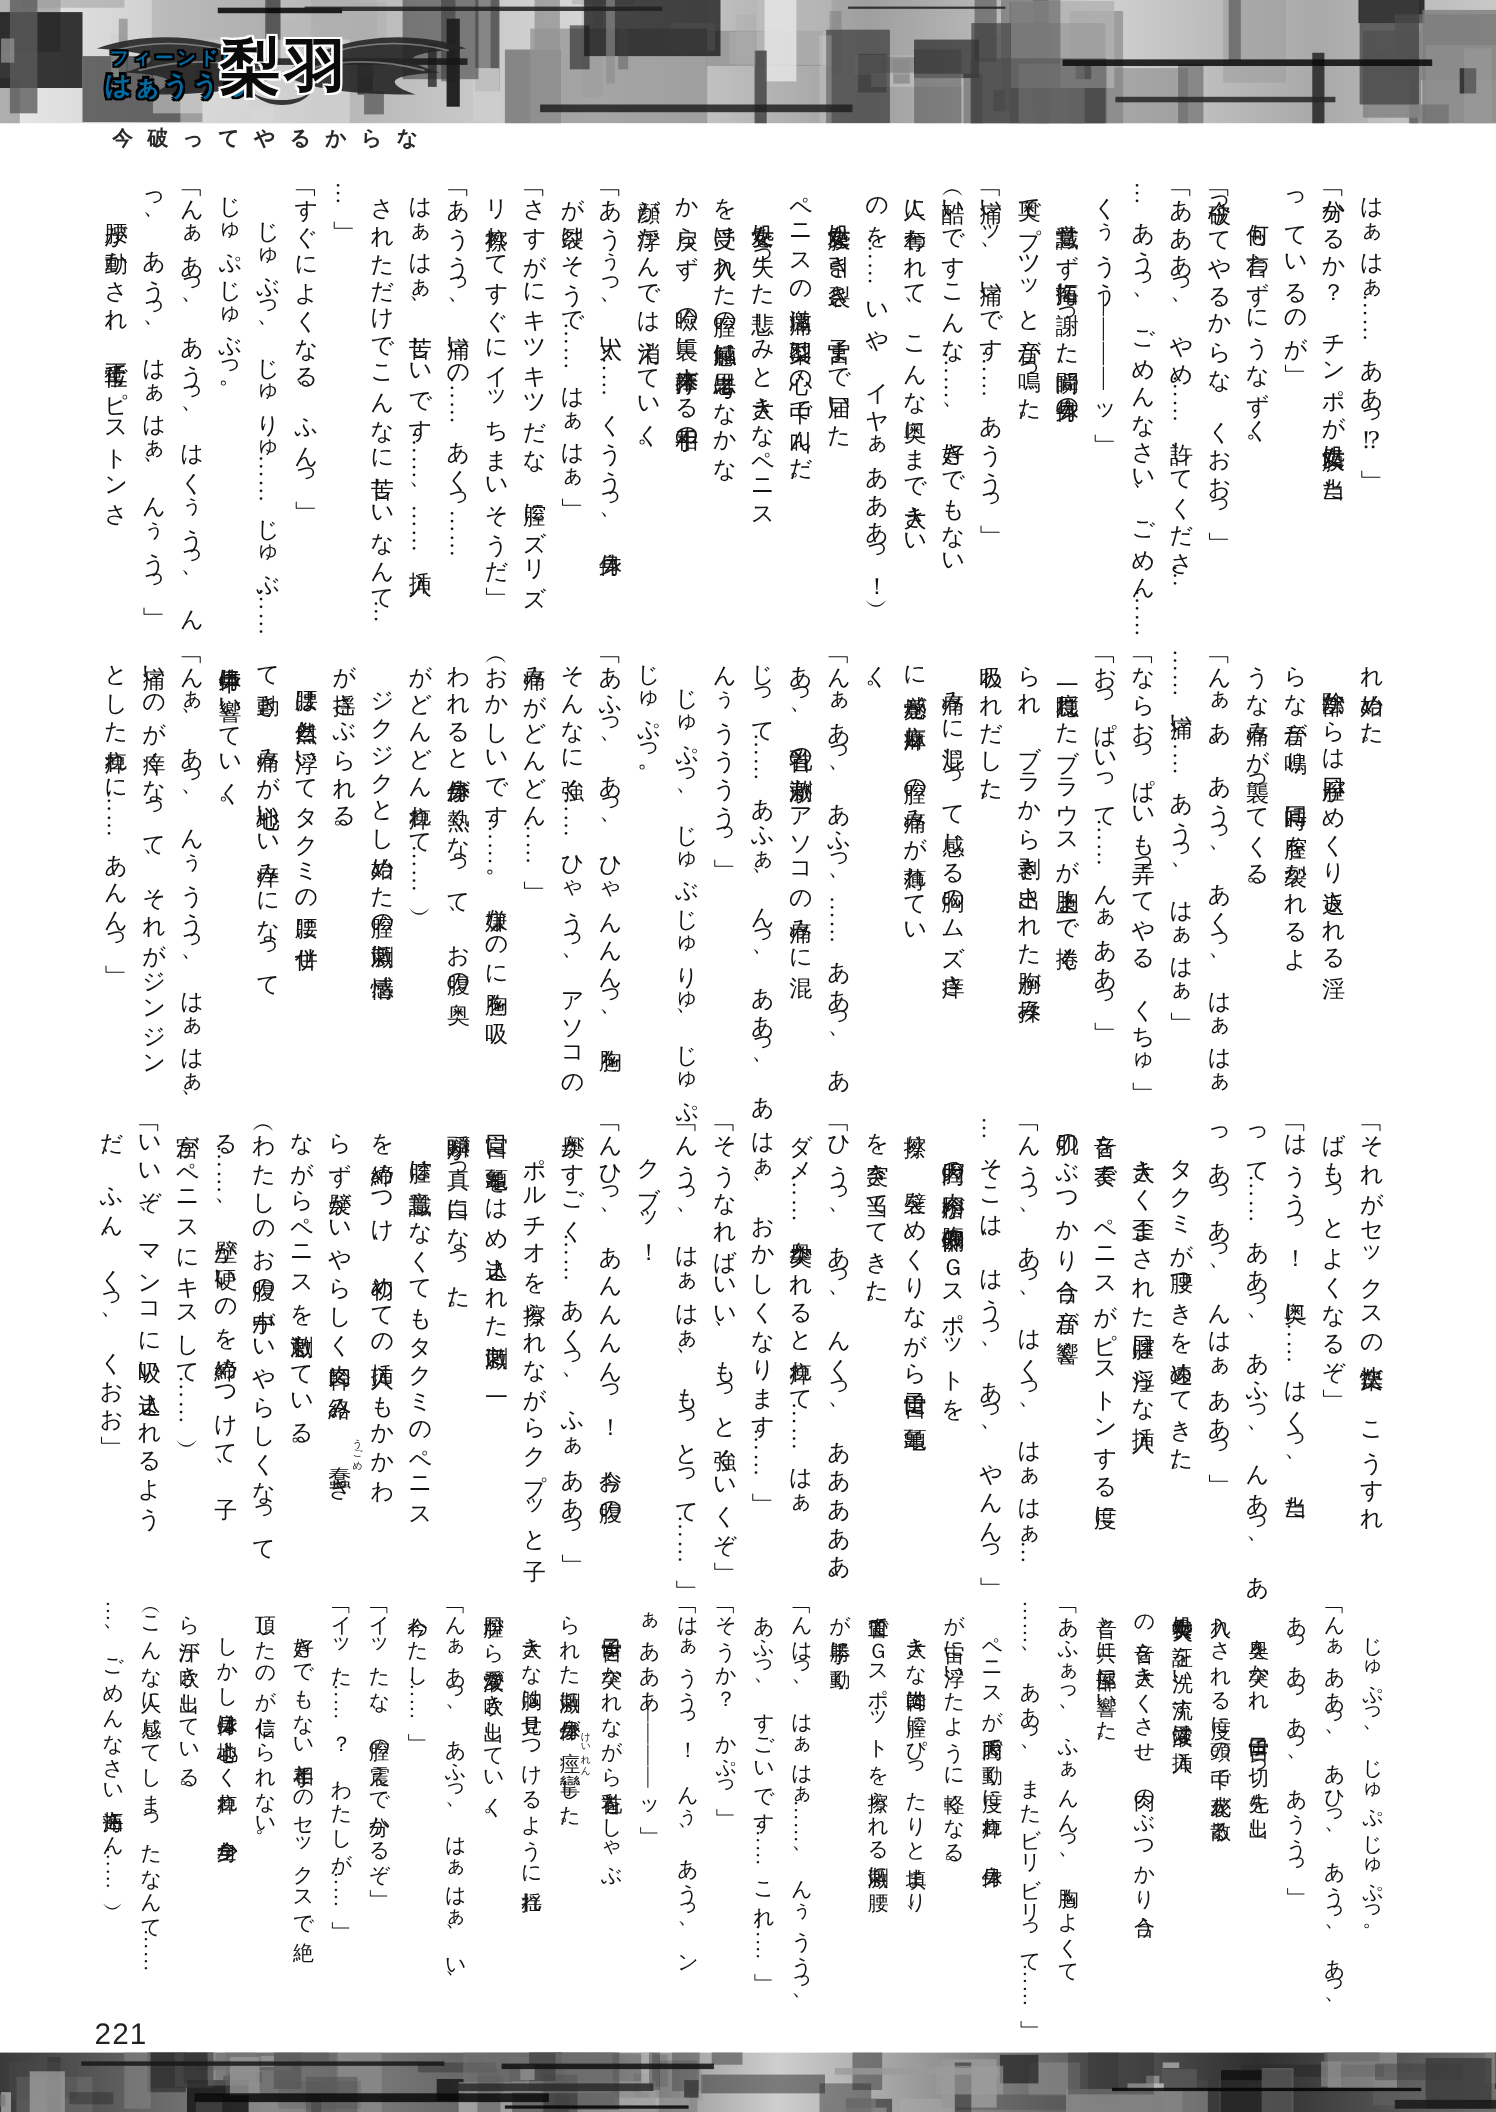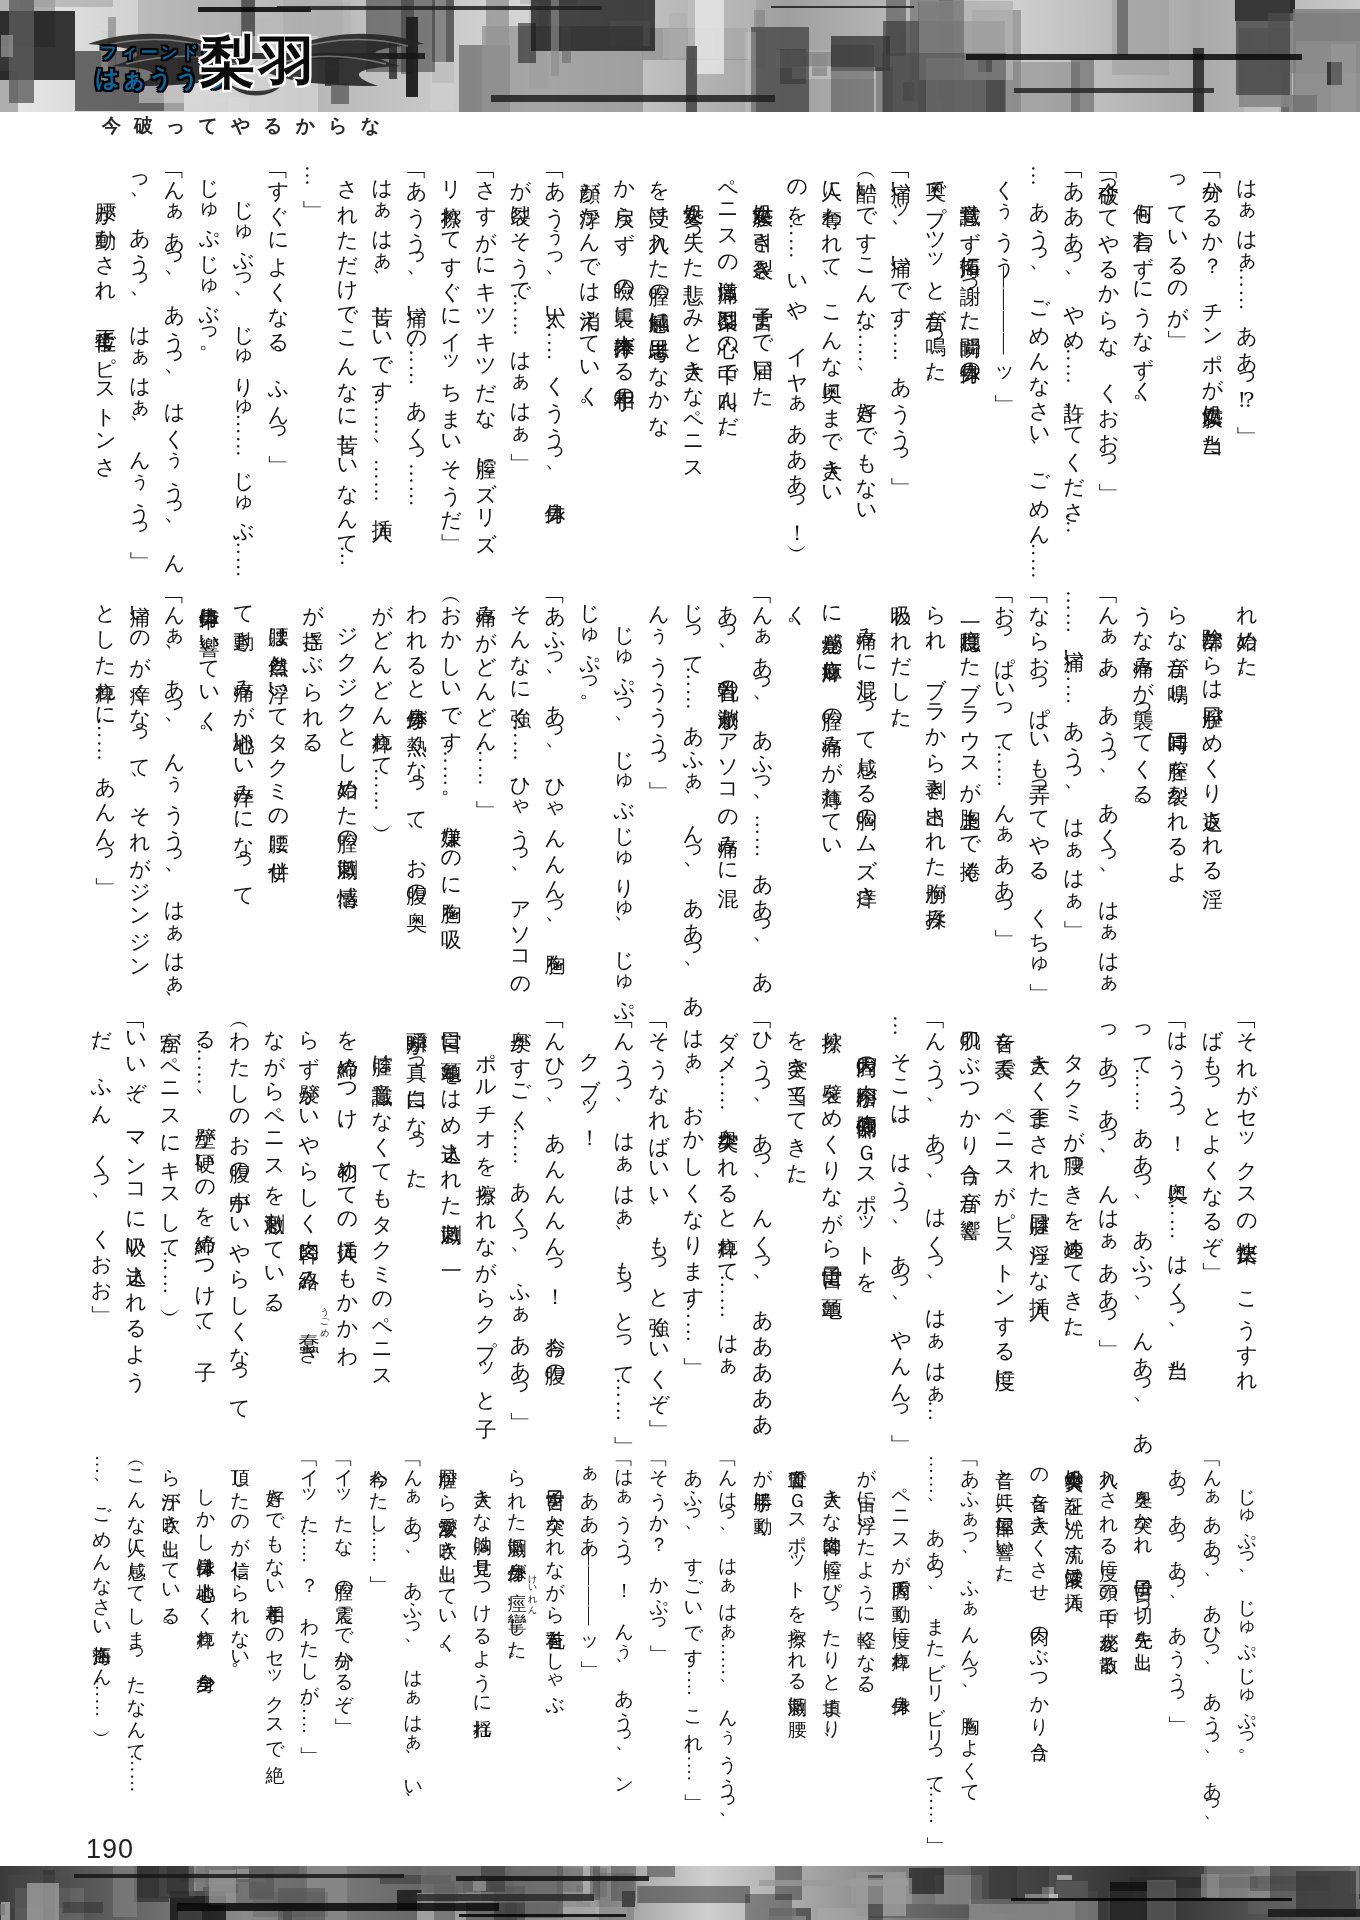--- a/index.html
+++ b/index.html
@@ -312,21 +312,21 @@
       <div class="col">「イッたな、膣の震えで分かるぞ」</div>
       <div class="col">「イッた……？　わたしが……」</div>
       <div class="col">　好きでもない相手とのセックスで絶</div>
       <div class="col">頂したのが信じられない。</div>
       <div class="col">　しかし身体は心地よく痺れ、全身か</div>
       <div class="col">ら汗が吹き出している。</div>
       <div class="col">（こんな人に感じてしまったなんて……</div>
       <div class="col">…、ごめんなさい拓海さん……）</div>
     </div>
 
-  <div id="page-number">190</div>
+  <div id="page-number">221</div>
 
   <div class="strip" id="bottom-strip">
       <div style="position: absolute; left: 305px; top: 0px; width: 42px; height: 57px; background: rgb(136, 136, 136); opacity: 0.89;"></div>
       <div style="position: absolute; left: 397px; top: 24px; width: 25px; height: 20px; background: rgb(17, 17, 17); opacity: 0.76;"></div>
       <div style="position: absolute; left: 769px; top: 42px; width: 42px; height: 17px; background: rgb(40, 40, 40); opacity: 0.62;"></div>
       <div style="position: absolute; left: 576px; top: 19px; width: 14px; height: 23px; background: rgb(116, 116, 116); opacity: 0.87;"></div>
       <div style="position: absolute; left: 283px; top: 38px; width: 9px; height: 17px; background: rgb(57, 57, 57); opacity: 0.5;"></div>
       <div style="position: absolute; left: 1056px; top: 15px; width: 32px; height: 39px; background: rgb(91, 91, 91); opacity: 0.71;"></div>
       <div style="position: absolute; left: 378px; top: 4px; width: 116px; height: 13px; background: rgb(108, 108, 108); opacity: 0.49;"></div>
       <div style="position: absolute; left: 456px; top: 11px; width: 22px; height: 19px; background: rgb(65, 65, 65); opacity: 0.64;"></div>

